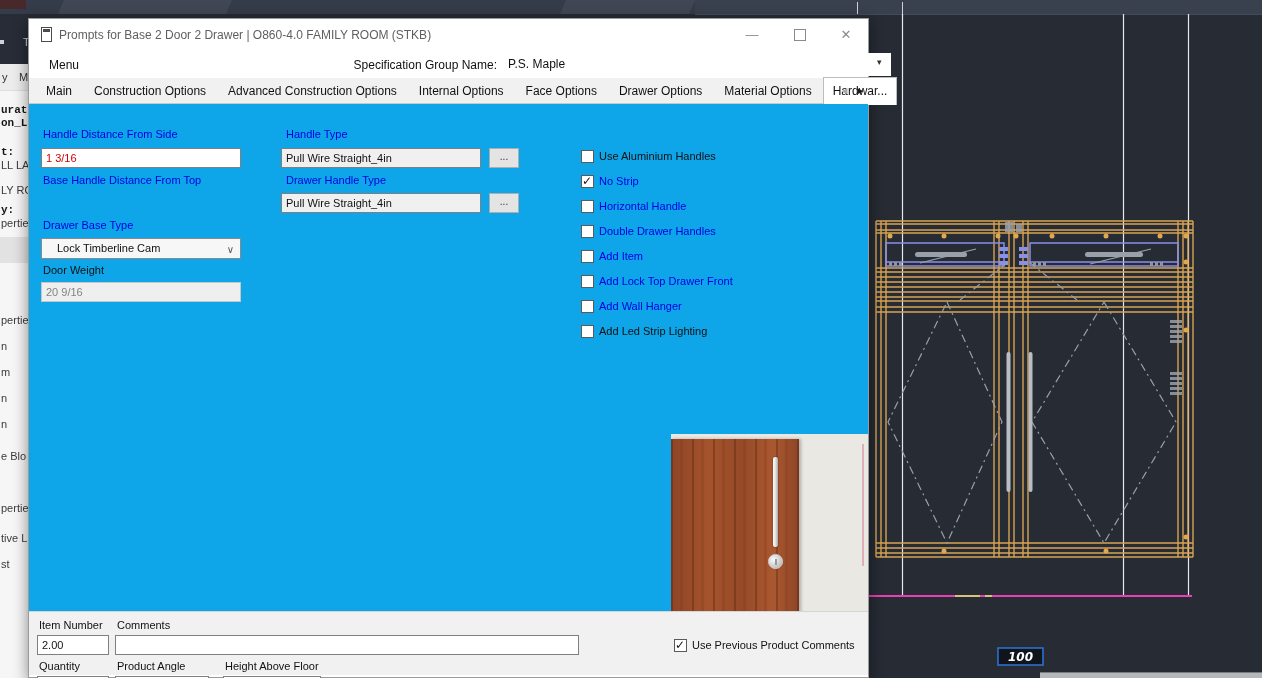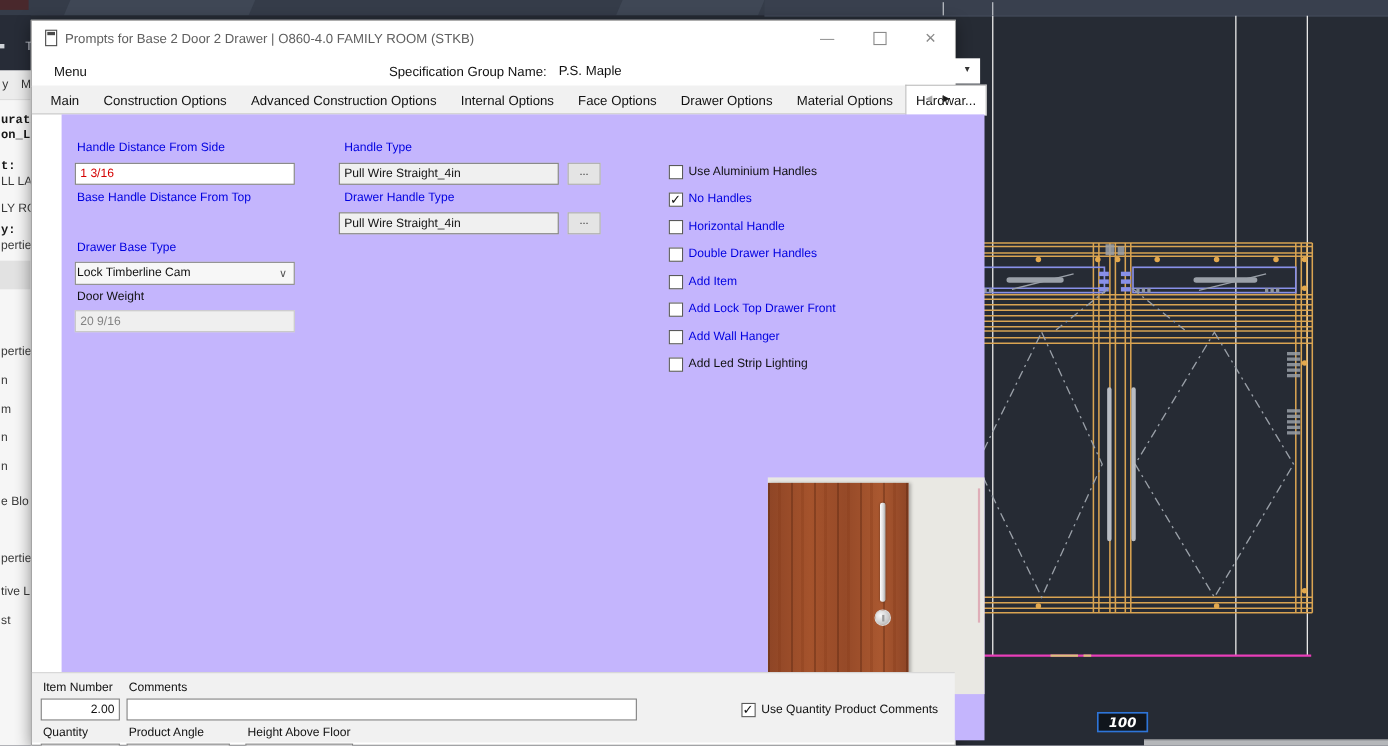--- a/index.html
+++ b/index.html
@@ -42,29 +42,29 @@
   #spec-caret{left:848px;top:6px;font-size:9px;color:#333;}
   #tabstrip{left:0;top:59px;width:839px;height:26px;background:#f1f1f1;border-bottom:1px solid #c9c9c9;box-sizing:border-box;}
   .tabs{position:absolute;left:6px;top:0;height:26px;display:flex;align-items:flex-end;}
   .tab{font-size:12px;color:#111;padding:5px 11px 6px 11px;white-space:nowrap;}
   .tab.sel{background:#fff;border:1px solid #bcbcbc;border-bottom:none;padding:6px 9px 7px 9px;position:relative;top:1px;}
   .tabarrow{top:5px;width:15px;height:16px;font-size:10px;line-height:16px;text-align:center;}
   #tab-left{left:808px;color:#a9a9a9;}
   #tab-right{left:824px;color:#1a1a1a;}
 
   
-  #content{left:0;top:85px;width:839px;height:569px;background:#c4b5fd;margin-left:27px;}
+  #content{left:0;top:85px;width:839px;height:569px;background:#0ea5e9;}
   .flabel{font-size:11px;white-space:nowrap;}
   .blue{color:#0000e0;}
   .black{color:#111;}
   .tbox{position:absolute;height:20px;border:1px solid #7f7f7f;background:#fff;font-size:11px;padding:0 4px;box-sizing:border-box;font-family:"Liberation Sans",sans-serif;}
   .tbox.red{color:#d40000;}
   .tbox.gray{background:#f0f0f0;color:#111;}
   .tbox.disabled{background:#efefef;border-color:#c6c6c6;color:#838383;}
-  .selectbox{position:absolute;height:21px;border:1px solid #8a8a8a;background:#f7f7f7;font-size:11px;line-height:19px;padding-left:1px;box-sizing:border-box;color:#111;}
+  .selectbox{position:absolute;height:21px;border:1px solid #8a8a8a;background:#f7f7f7;font-size:11px;line-height:19px;padding-left:15px;box-sizing:border-box;color:#111;}
   .selectbox .caret{position:absolute;right:6px;top:1px;color:#555;font-size:10px;}
   .browse{position:absolute;width:30px;height:20px;background:#e4e4e4;border:1px solid #adadad;font-size:10px;text-align:center;line-height:16px;color:#333;box-sizing:border-box;}
   .cbrow{position:absolute;height:14px;}
   .cb{position:absolute;left:0;top:0;width:13px;height:13px;border:1px solid #5a5a5a;background:#fff;box-sizing:border-box;}
   .cb.on::after{content:"\2713";position:absolute;left:0px;top:-2px;font-size:12px;font-weight:bold;color:#111;}
   .cblabel{position:absolute;left:18px;top:0px;font-size:11px;white-space:nowrap;}
 
   
   #preview{left:642px;top:330px;width:197px;height:197px;background:#e9e8e3;overflow:hidden;}
   #wood{position:absolute;left:0;top:5px;width:128px;height:181px;
@@ -75,21 +75,21 @@
   #handle-bar{position:absolute;left:102px;top:23px;width:5px;height:90px;border-radius:2px;
     background:linear-gradient(90deg,#ffffff,#dedede 55%,#a8a8a8);box-shadow:0 0 2px rgba(0,0,0,.45);}
   #handle-knob{position:absolute;left:97px;top:120px;width:15px;height:15px;border-radius:50%;
     background:radial-gradient(circle at 35% 35%, #fbfbfb, #c7c7c7 65%, #9d9d9d);border:1px solid #d8d8d8;box-sizing:border-box;}
   #handle-knob i{position:absolute;left:6px;top:4px;width:2px;height:6px;background:#9a9a9a;}
   #pink-edge{position:absolute;left:191px;top:10px;width:2px;height:122px;background:rgba(215,125,150,.55);}
 
   
   #bottom{left:0;top:592px;width:839px;height:64px;background:#f1f1f1;border-top:1px solid #d5d5d5;box-sizing:border-box;}
   #bottom .flabel{color:#111;}
-  .binput{position:absolute;height:20px;border:1px solid #7f7f7f;background:#fff;font-size:11px;padding:0 4px;box-sizing:border-box;font-family:"Liberation Sans",sans-serif;color:#111;text-align:right;}
+  .binput{position:absolute;height:20px;border:1px solid #7f7f7f;background:#fff;font-size:11px;padding:0 4px;box-sizing:border-box;font-family:"Liberation Sans",sans-serif;color:#111;}
 </style>
 </head>
 <body>
 
 <div id="stage">
 
   <div class="abs" id="topbar">
     <div class="abs toptab" style="left:58px;width:174px;clip-path:polygon(6px 0,100% 0,calc(100% - 6px) 100%,0 100%);"></div>
     <div class="abs toptab" style="left:560px;width:135px;clip-path:polygon(6px 0,100% 0,calc(100% - 6px) 100%,0 100%);"></div>
     <div class="abs" id="topbar-right"></div>
@@ -308,21 +308,21 @@
       <span class="abs flabel blue" style="left:257px;top:70px;">Drawer Handle Type</span>
       <input class="tbox gray" style="left: 252px; top: 89px; width: 200px;" value="Pull Wire Straight_4in">
       <span class="browse" style="left:460px;top:89px;">...</span>
 
       <div class="cbrow" style="left:552px;top:46px;">
         <span class="cb"></span>
         <span class="cblabel black">Use Aluminium Handles</span>
       </div>
       <div class="cbrow" style="left:552px;top:71px;">
         <span class="cb on"></span>
-        <span class="cblabel blue">No Handles</span>
+        <span class="cblabel blue">No Strip</span>
       </div>
       <div class="cbrow" style="left:552px;top:96px;">
         <span class="cb"></span>
         <span class="cblabel blue">Horizontal Handle</span>
       </div>
       <div class="cbrow" style="left:552px;top:121px;">
         <span class="cb"></span>
         <span class="cblabel blue">Double Drawer Handles</span>
       </div>
       <div class="cbrow" style="left:552px;top:146px;">
@@ -358,18 +358,18 @@
       <span class="abs flabel" style="left:88px;top:7px;">Comments</span>
       <input class="binput" style="left: 86px; top: 23px; width: 464px;" value="">
       <span class="abs flabel" style="left:10px;top:48px;">Quantity</span>
       <span class="abs flabel" style="left:88px;top:48px;">Product Angle</span>
       <span class="abs flabel" style="left:196px;top:48px;">Height Above Floor</span>
       <input class="binput" style="left: 8px; top: 64px; width: 72px;">
       <input class="binput" style="left: 86px; top: 64px; width: 94px;">
       <input class="binput" style="left: 194px; top: 64px; width: 98px;">
       <div class="cbrow" style="left:645px;top:27px;">
         <span class="cb on"></span>
-        <span class="cblabel black">Use Quantity Product Comments</span>
+        <span class="cblabel black">Use Previous Product Comments</span>
       </div>
     </div>
 
   </div>
 </div>
 
 </body></html>

